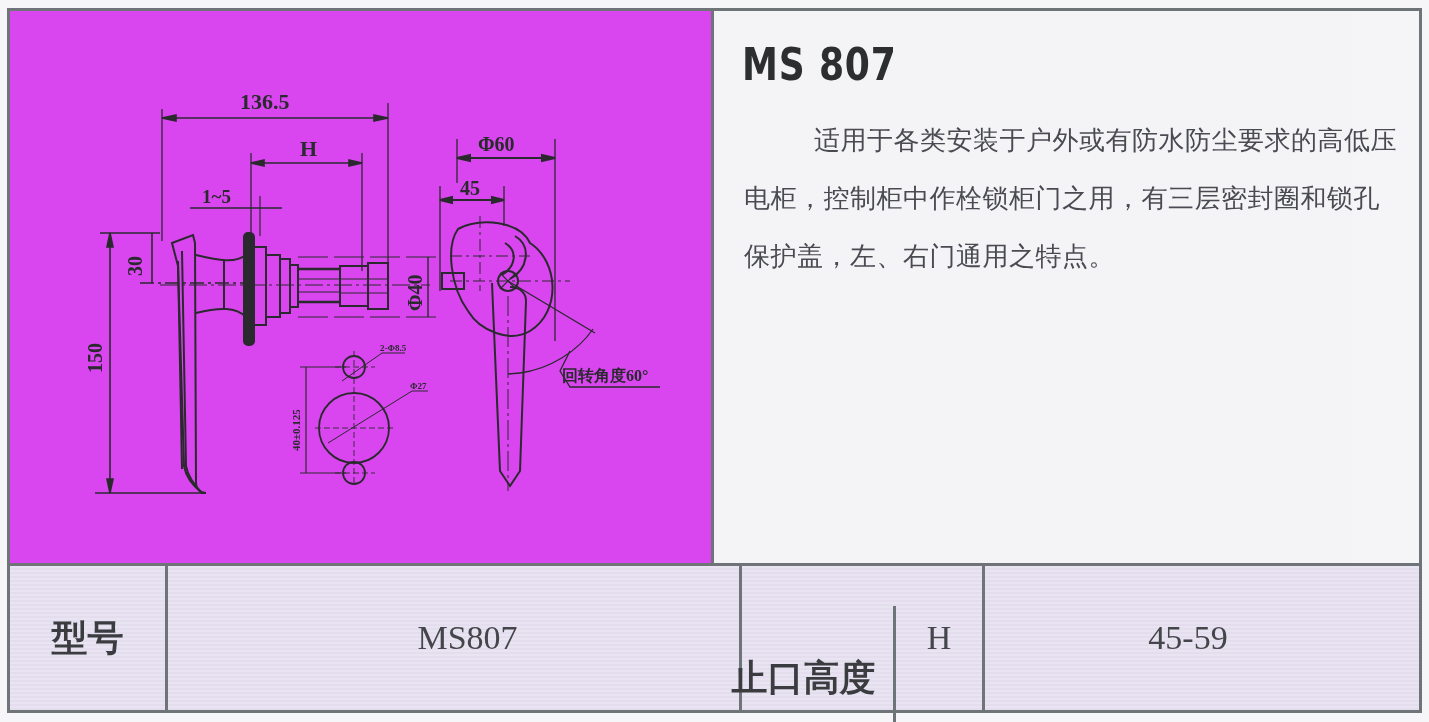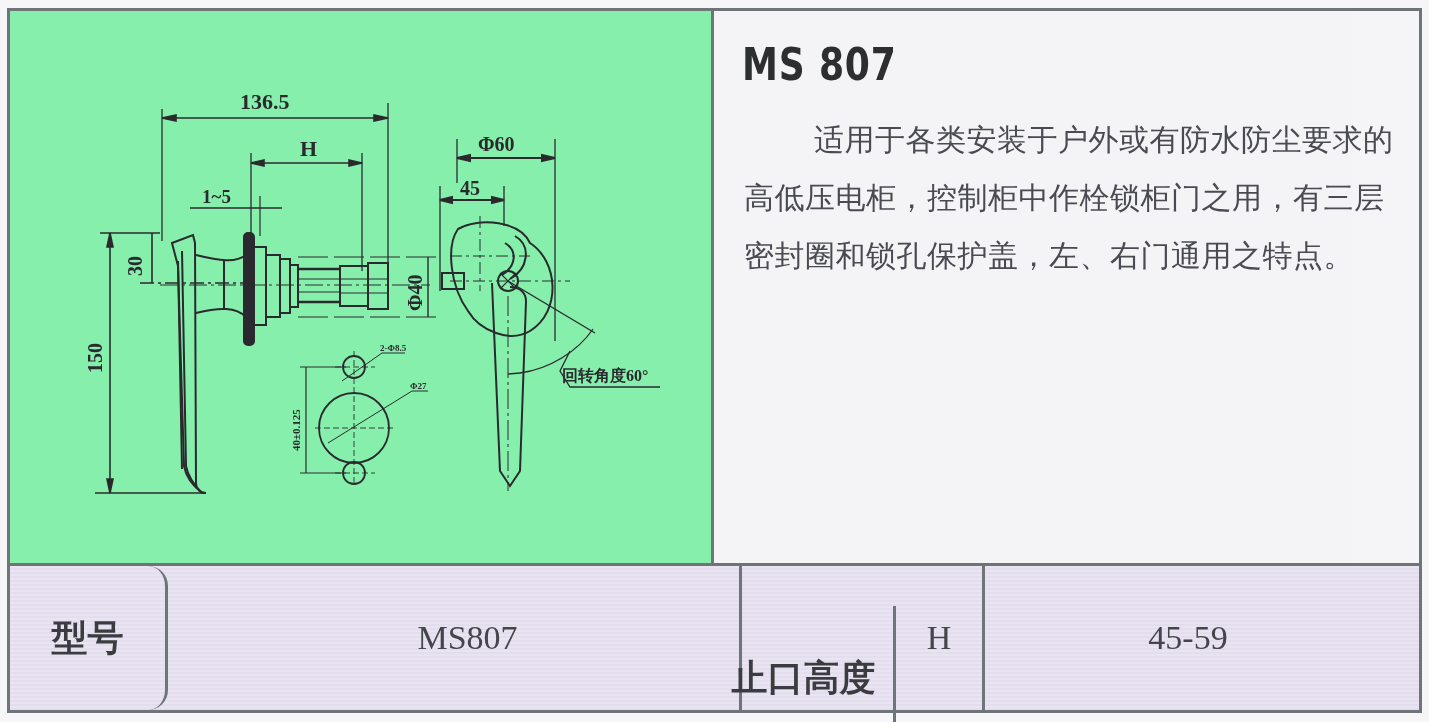--- a/index.html
+++ b/index.html
@@ -30,21 +30,21 @@
       width: 100%;
       height: 552px;
     }
     .drawing-panel {
       position: absolute;
       left: 0; top: 0;
       width: 704px;
       height: 552px;
       border-right: 3px solid #6f7479;
       box-sizing: border-box;
-      background: #86efac;
+      background: #d946ef;
     }
     .drawing-panel svg {
       position: absolute;
       left: 0; top: 0;
     }
     .desc-panel {
       position: absolute;
       left: 704px; top: 0;
       width: 639px;
       height: 552px;
@@ -61,21 +61,21 @@
       color: #2d2e30;
       transform: scaleX(0.82);
       transform-origin: left top;
     }
     .desc-text {
       position: absolute;
       left: 30px;
       top: 100px;
       width: 660px;
       font-family: "DejaVu Sans", sans-serif;
-      font-size: 30px;
+      font-size: 26px;
       line-height: 58px;
       color: #4a4b52;
       text-indent: 70px;
       font-weight: 300;
       letter-spacing: 0.5px;
     }
     .spec-row {
       position: absolute;
       left: 0;
       top: 552px;
@@ -249,21 +249,21 @@
       </svg>
     </div>
 
     <div class="desc-panel">
       <div class="model-title">MS 807</div>
       <div class="desc-text">适用于各类安装于户外或有防水防尘要求的高低压电柜，控制柜中作栓锁柜门之用，有三层密封圈和锁孔保护盖，左、右门通用之特点。</div>
     </div>
   </div>
 
   <div class="spec-row">
-    <div class="cell bordered" style="left:0; width:158px;border-radius:20px;">
+    <div class="cell bordered" style="left:0; width:158px;">
       <span class="cell-label">型号</span>
     </div>
     <div class="cell bordered" style="left:158px; width:546px;margin-left:28px;">
       <span class="cell-value">MS807</span>
     </div>
     <div class="cell bordered" style="left:704px; width:182px;margin-top:40px;">
       <span class="cell-label">止口高度</span>
     </div>
     <div class="cell bordered" style="left:886px; width:89px;">
       <span class="cell-value">H</span>

